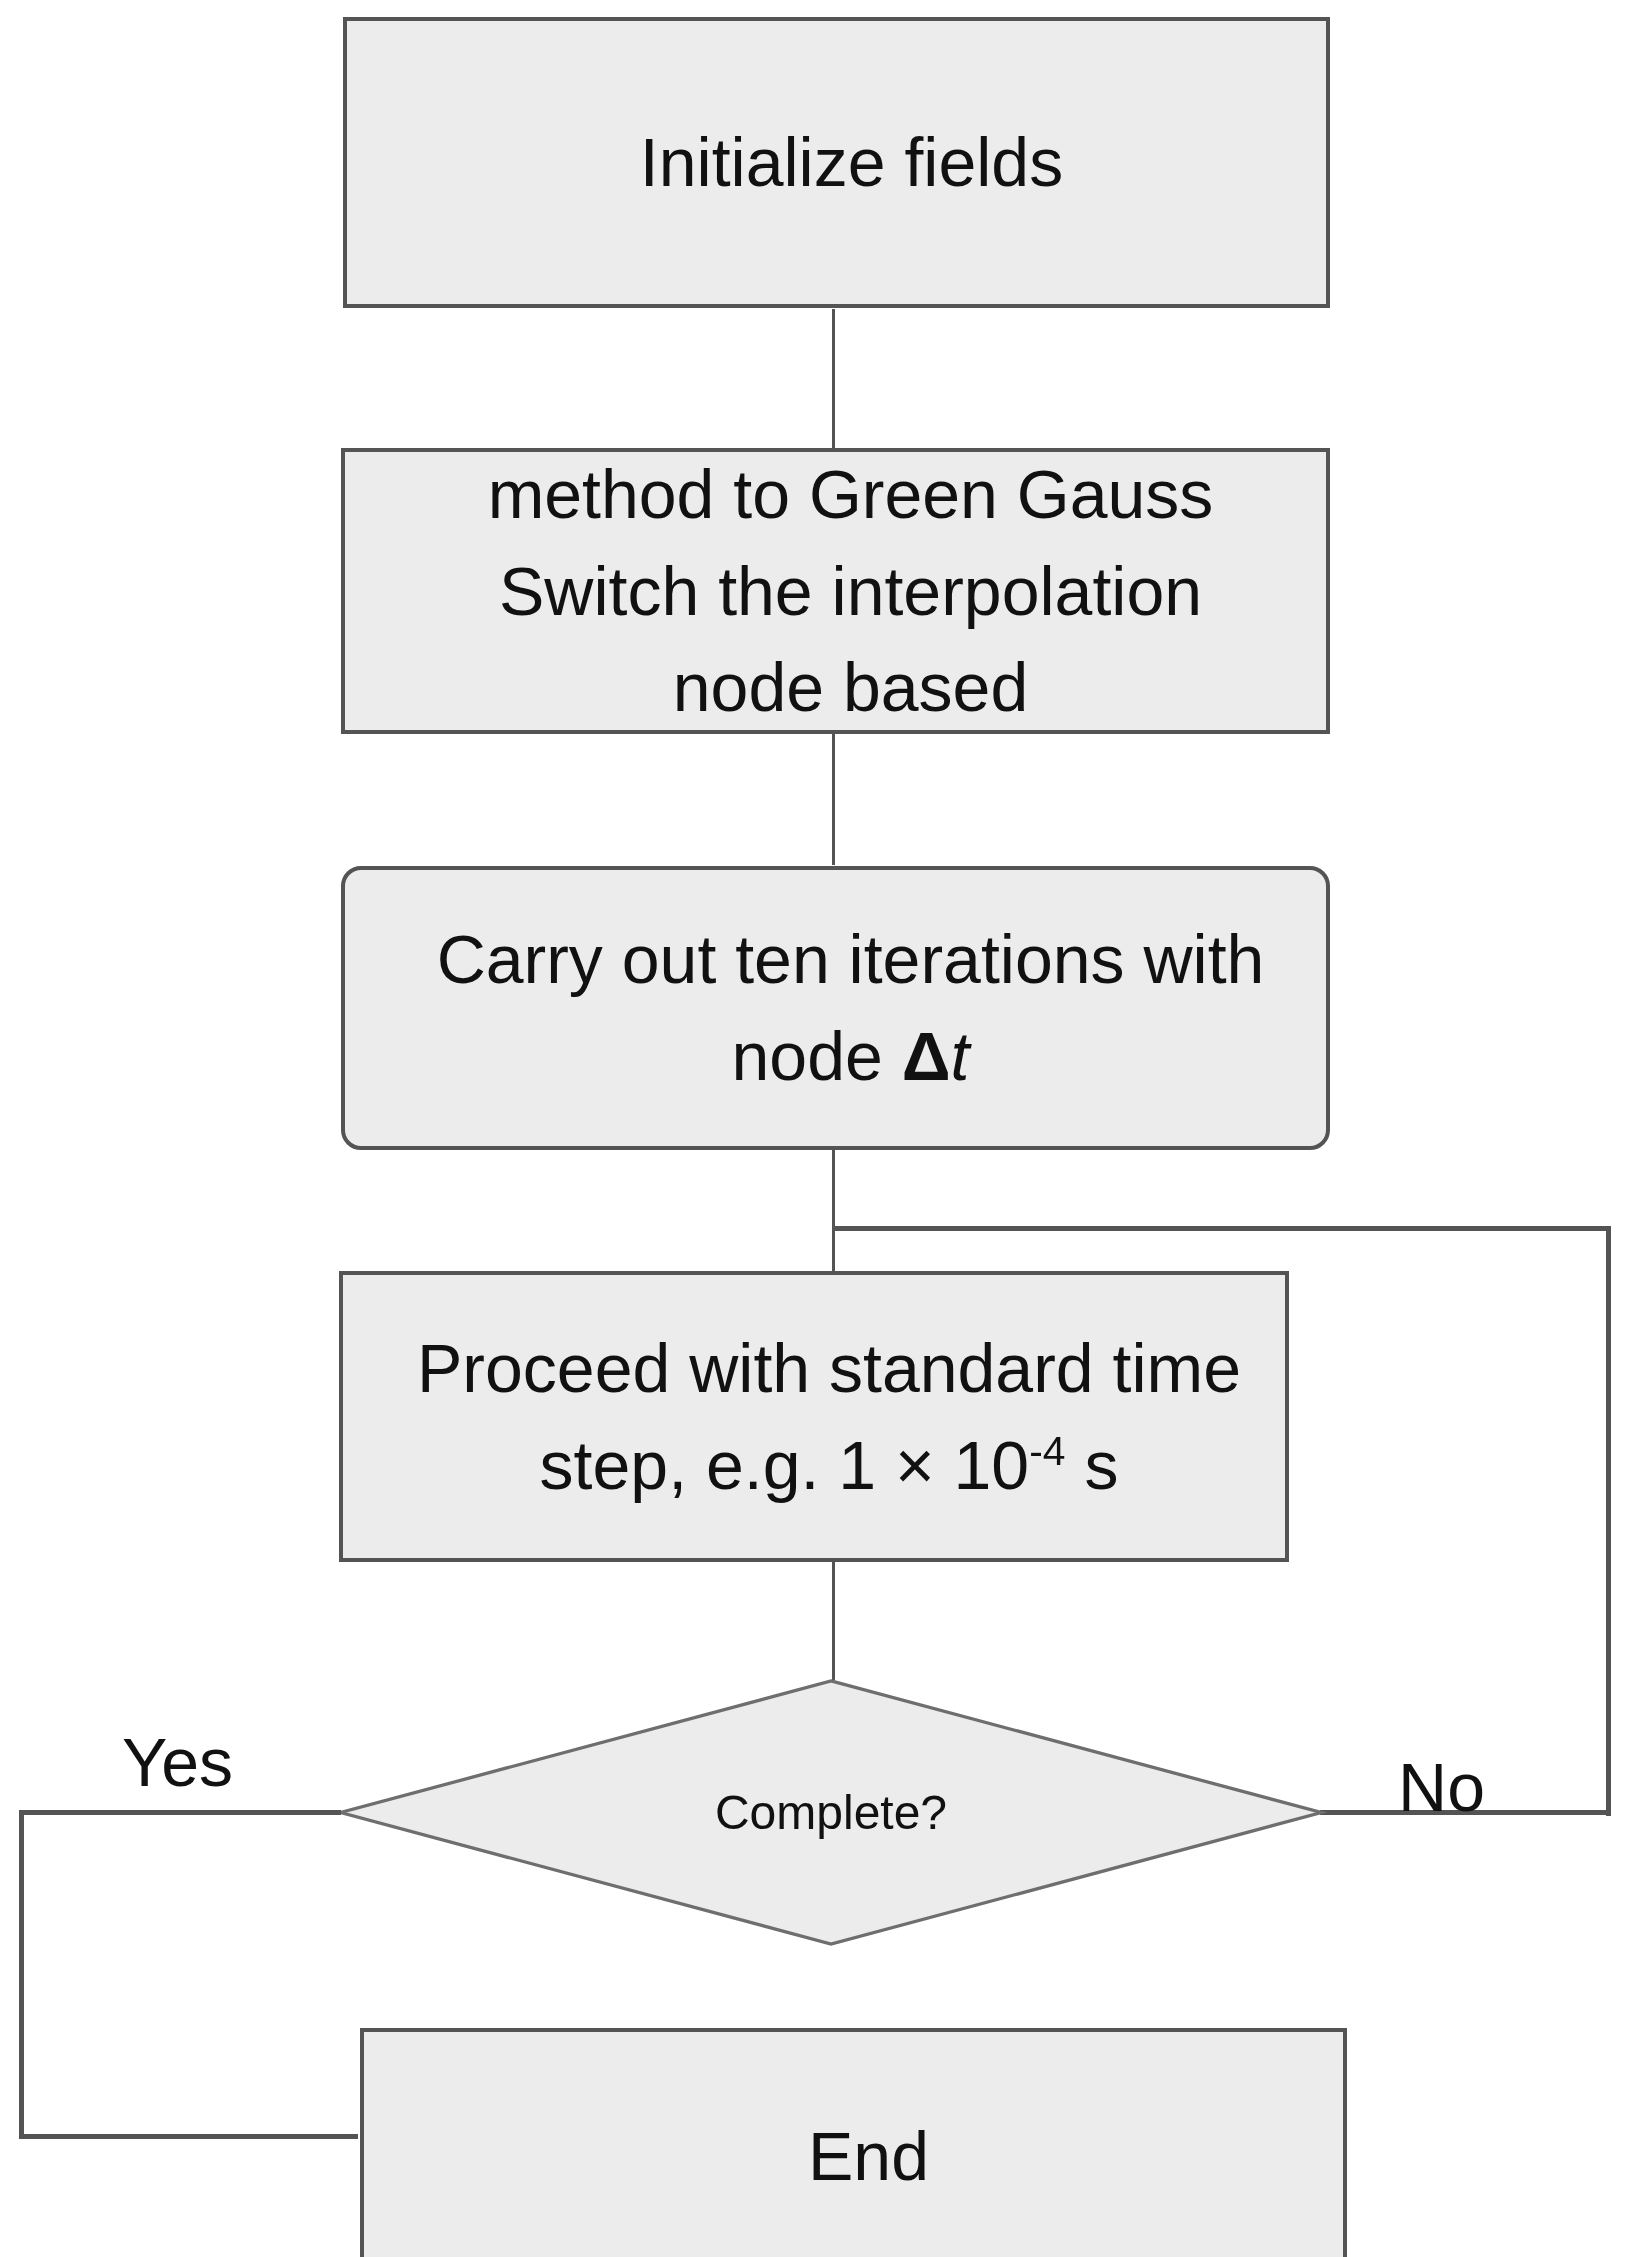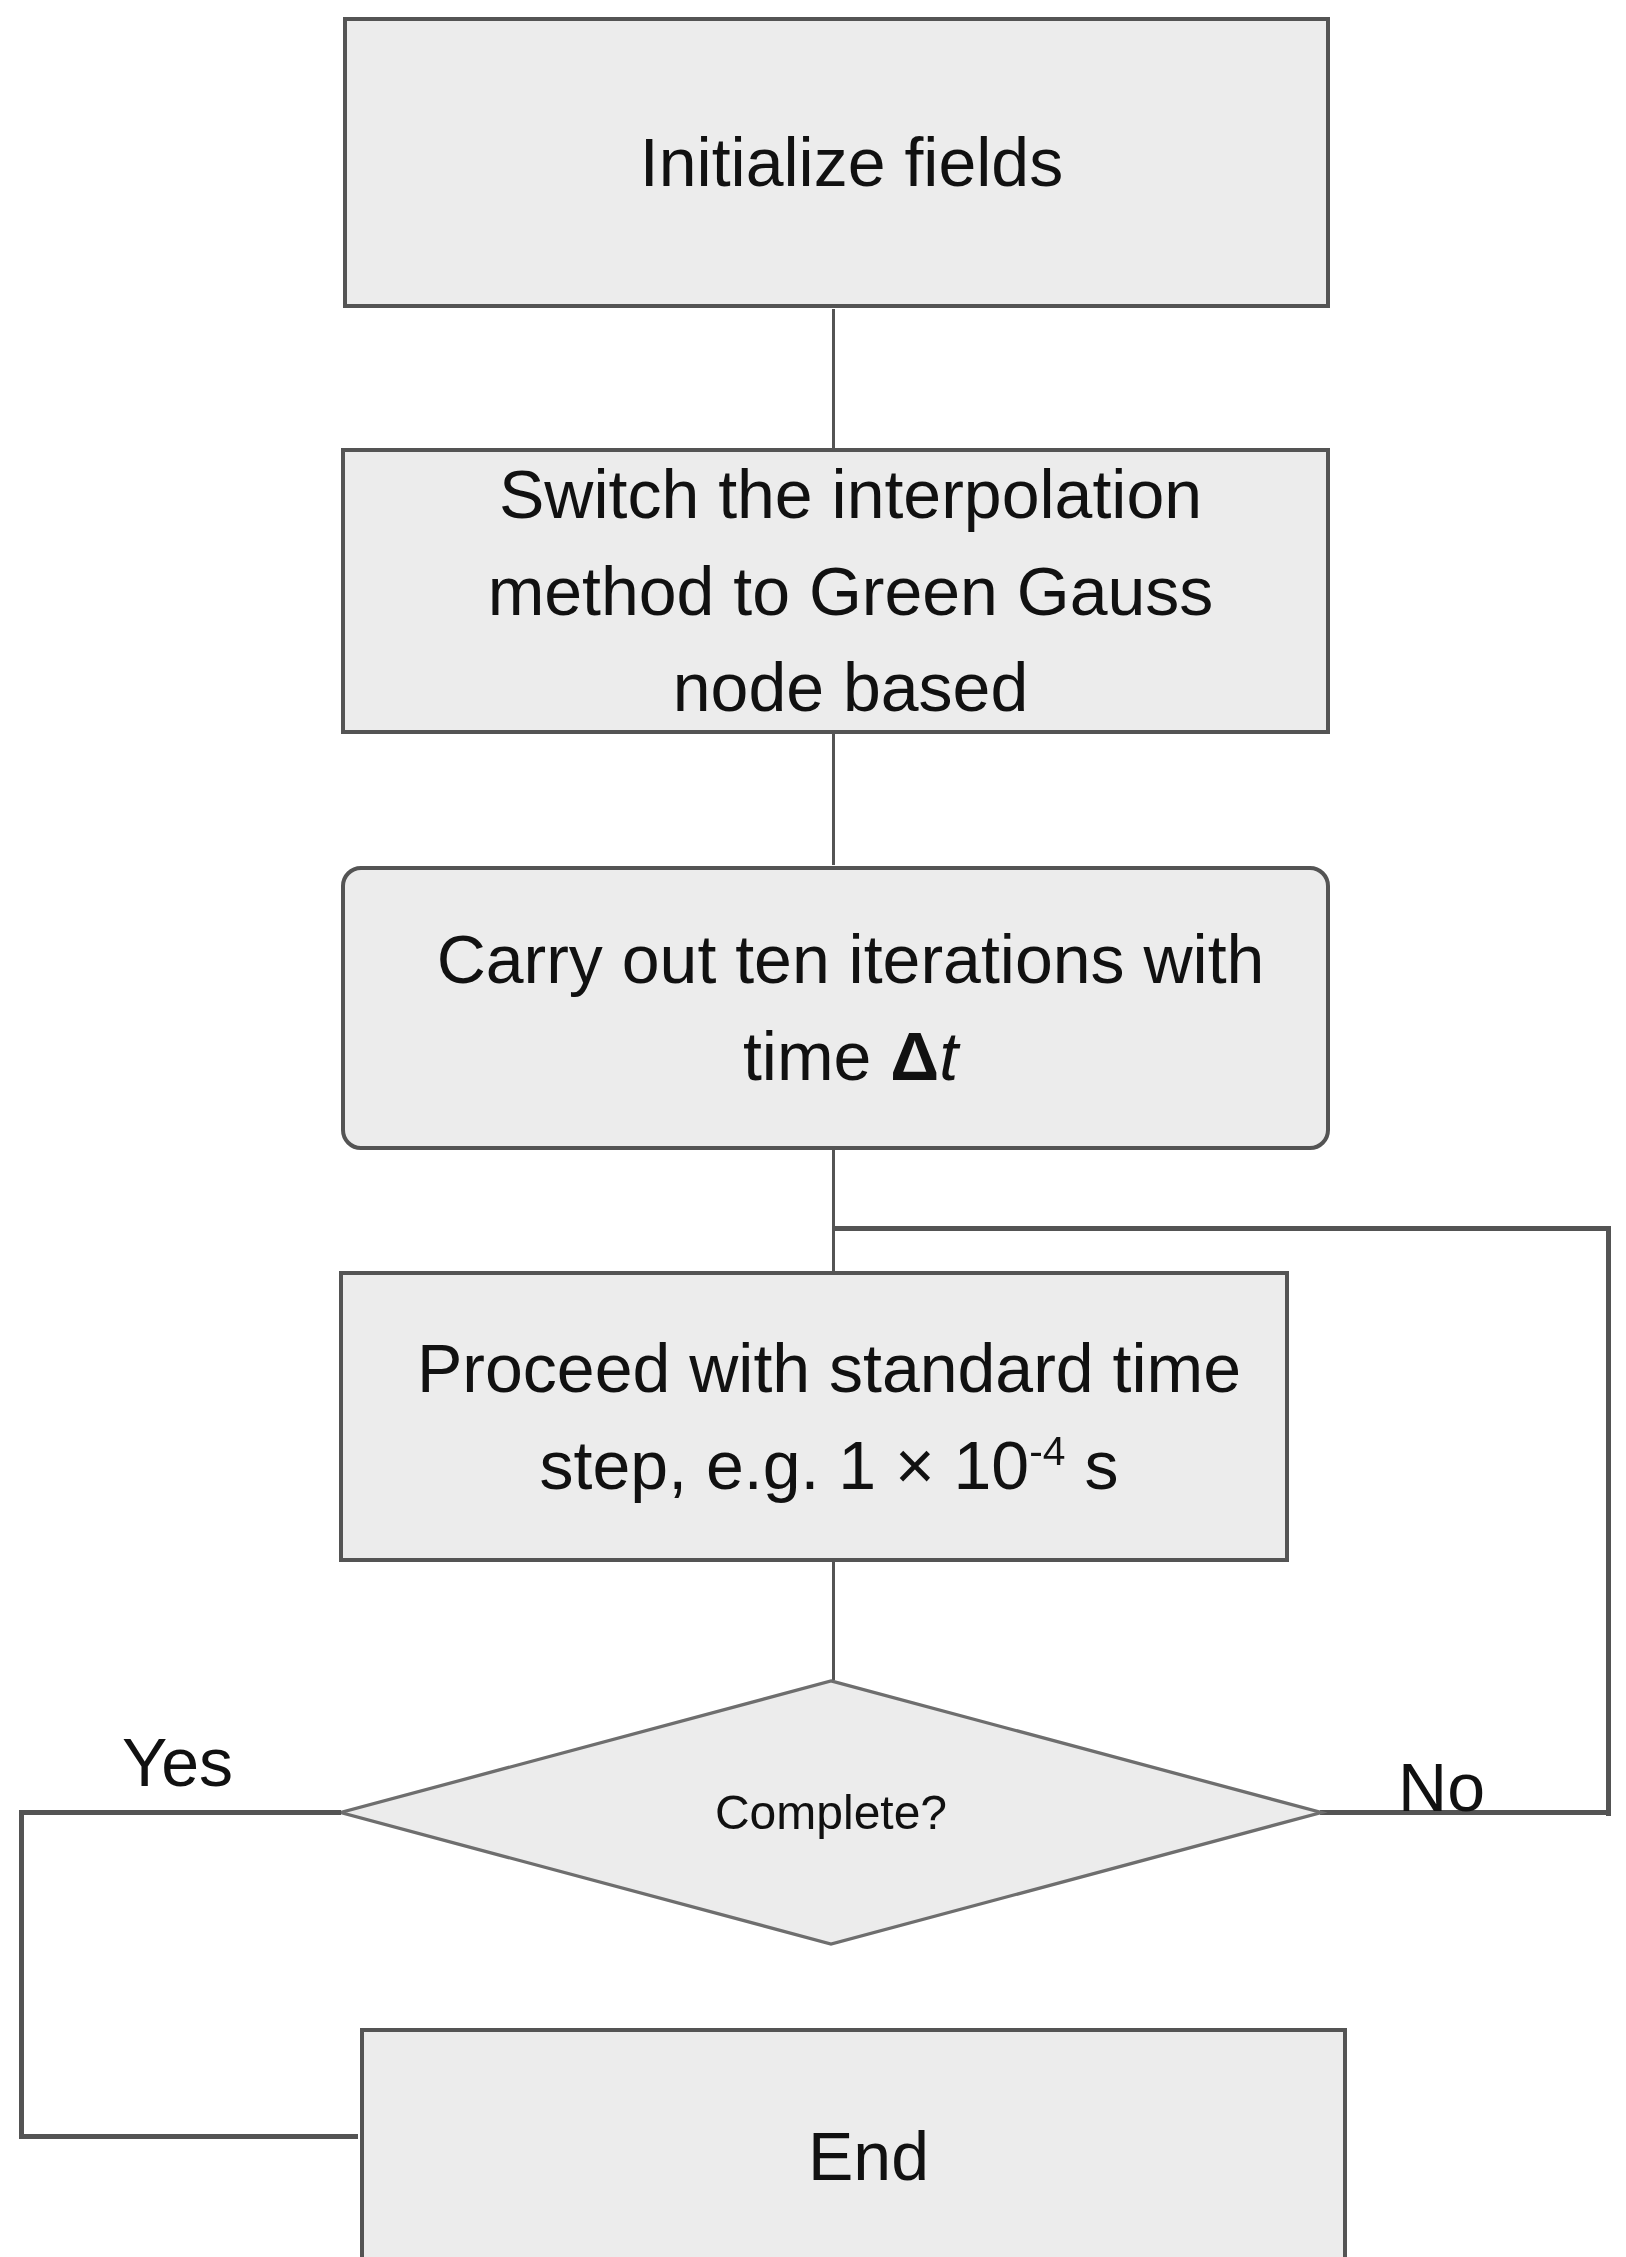--- a/index.html
+++ b/index.html
@@ -55,30 +55,30 @@
 
 <div class="canvas">
 
   <div class="pbox" style="left:343px;top:17px;width:987px;height:291px;">
     <span>Initialize fields</span>
   </div>
 
   <div class="vline thin" style="left:832px;top:309px;width:2.8px;height:139px;"></div>
 
   <div class="pbox" style="left:341px;top:448px;width:989px;height:286px;">
+    <span>method to Green Gauss</span>
     <span>Switch the interpolation</span>
-    <span>method to Green Gauss</span>
     <span>node based</span>
   </div>
 
   <div class="vline thin" style="left:832px;top:733px;width:2.8px;height:132px;"></div>
 
   <div class="pbox" style="left:341px;top:866px;width:989px;height:284px;border-radius:20px;">
     <span>Carry out ten iterations with</span>
-    <span><span>time </span><span class="delta">Δ</span><span class="tvar">t</span></span>
+    <span><span>node </span><span class="delta">Δ</span><span class="tvar">t</span></span>
   </div>
 
   <div class="vline thin" style="left:832px;top:1150px;width:2.8px;height:121px;"></div>
 
   <div class="hline" style="left:832px;top:1226px;width:778px;height:4.7px;"></div>
 
   <div class="vline" style="left:1606px;top:1226px;width:4.7px;height:590px;"></div>
 
   <div class="hline" style="left:1320px;top:1810px;width:291px;height:4.7px;"></div>
 

